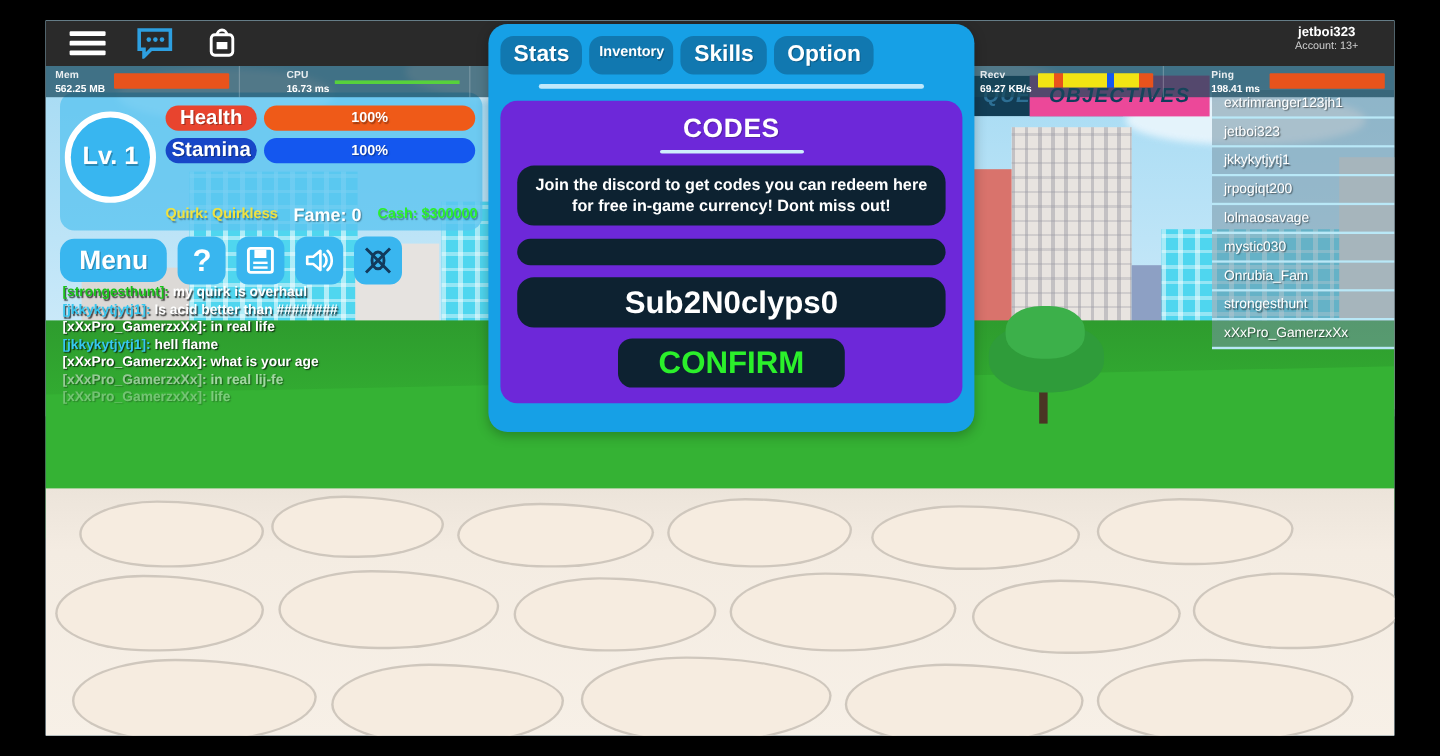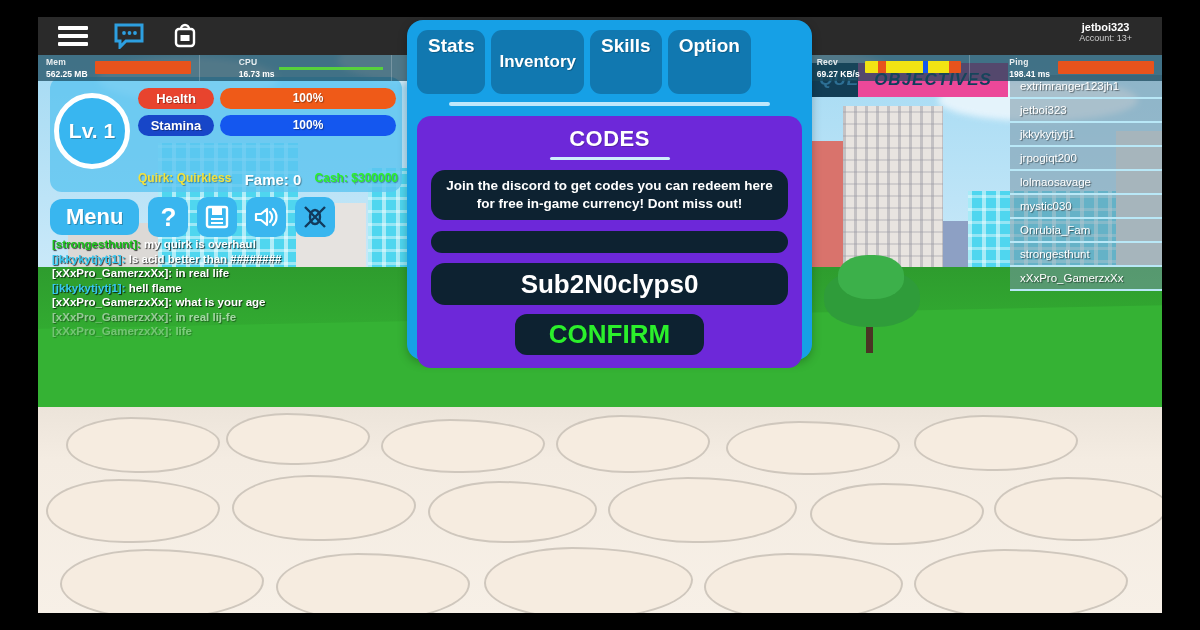--- a/index.html
+++ b/index.html
@@ -57,21 +57,21 @@
   .pline { position:absolute; right:8px; top:12px; height:3px; background:#57d13c; }
 
   
   #hud { position:absolute; left:12px; top:60px; width:352px; height:115px;
     background:rgba(93,196,240,.80); border-radius:12px; z-index:30; }
   #lvlcircle { position:absolute; left:4px; top:16px; width:76px; height:76px; border-radius:50%;
     background:#38b6f0; border:5px solid #ffffff; display:flex; align-items:center; justify-content:center;
     color:#fff; font-size:21px; font-weight:bold; text-shadow:1px 1px 0 rgba(0,0,0,.25); }
   .srow { position:absolute; left:88px; height:22px; display:flex; align-items:center; }
   .spill { width:76px; height:21px; border-radius:11px; display:flex; align-items:center;
-    justify-content:center; font-size:13px; font-weight:bold; color:#fff;
+    justify-content:center; font-size:17px; font-weight:bold; color:#fff;
     text-shadow:1px 1px 0 rgba(0,0,0,.3); }
   .sbar { width:176px; height:21px; border-radius:11px; margin-left:6px; display:flex;
     align-items:center; justify-content:center; font-size:12px; font-weight:bold; color:#fff;
     text-shadow:1px 1px 1px rgba(0,0,0,.35); }
   #hudfoot { position:absolute; left:88px; bottom:4px; width:260px; display:flex;
     justify-content:space-between; font-size:12px; font-weight:bold; }
 
   
   #menurow { position:absolute; left:12px; top:180px; display:flex; align-items:center; gap:9px; z-index:30; }
   #menubtn { background:#39b6ef; color:#fff; font-size:22px; font-weight:bold; padding:5px 16px;
@@ -99,21 +99,21 @@
   .prow { height:24px; background:rgba(120,150,165,.55); border-bottom:2px solid #b9e8f7;
     color:#fff; font-size:11.5px; display:flex; align-items:center; padding-left:10px;
     text-shadow:1px 1px 1px rgba(0,0,0,.5); cursor:pointer; }
 
   
   #dialog { position:absolute; left:369px; top:3px; width:405px; height:340px; z-index:50;
     background:#16a0e6; border-radius:16px; box-shadow:0 3px 10px rgba(0,0,0,.25); }
   #tabs { display:flex; gap:6px; padding:10px 10px 0 10px; }
   .tab { background:#1178b0; border-radius:11px; color:#fff; font-size:19px; font-weight:bold;
     padding:5px 11px; cursor:pointer; text-shadow:1px 1px 0 rgba(0,0,0,.22); }
-  .tab.small { font-size:17px; padding:22px 8px; }
+  .tab.small { font-size:12px; padding:6px 8px; }
   #tabunder { height:4px; background:#bfe8fb; margin:8px 42px 0 42px; border-radius:2px; }
   #panel { margin:10px; height:252px; background:#6d28d9; border-radius:14px; padding:10px 14px; }
   #codetitle { text-align:center; color:#fff; font-size:22px; font-weight:bold; letter-spacing:.5px;
     text-shadow:1px 1px 0 rgba(0,0,0,.2); }
   #titlerule { height:3px; width:120px; margin:5px auto 0 auto; background:#cfeefc; border-radius:2px; }
   #codedesc { margin-top:10px; background:#0d2231; border-radius:14px; padding:7px 8px;
     color:#fff; font-size:13.5px; font-weight:bold; text-align:center; line-height:18px; }
   #codeinput { margin-top:11px; height:22px; background:#0d2231; border-radius:11px; cursor:text; }
   #codevalue { margin-top:10px; height:42px; background:#0d2231; border-radius:14px;
     display:flex; align-items:center; justify-content:center;

